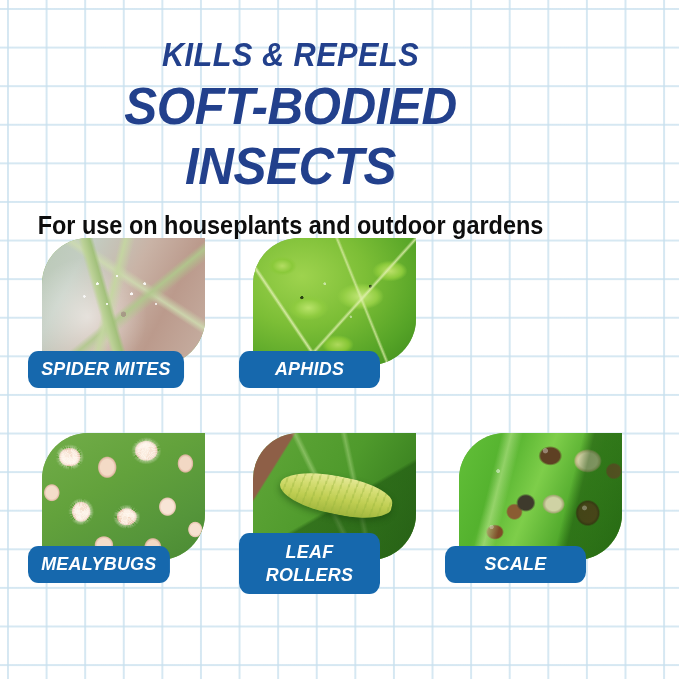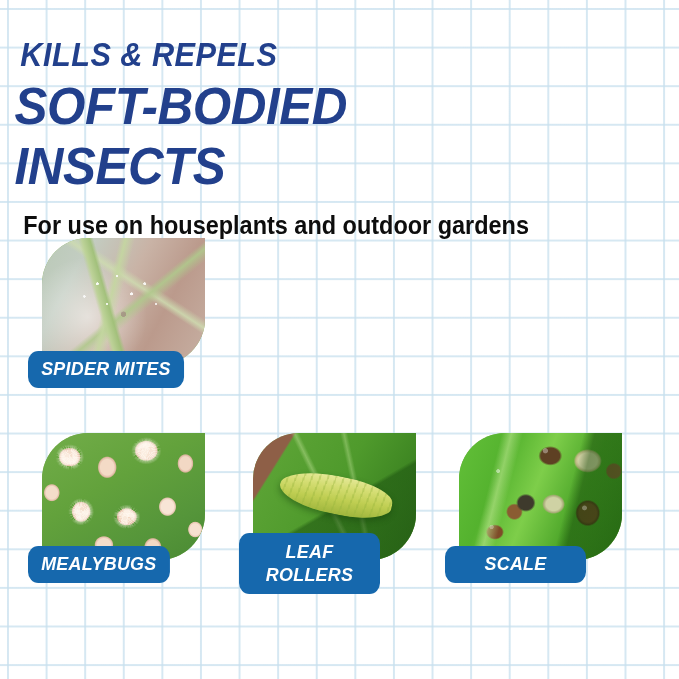--- a/index.html
+++ b/index.html
@@ -26,20 +26,21 @@
     background-position: 7px 0px, 0px 8px;
     overflow: hidden;
   }
 
   
   .header {
     position: absolute;
     top: 0;
     left: 0;
     width: 581px;
+    text-align: center;
   }
   .kicker {
     margin-top: 36px;
     font-size: 33px;
     line-height: 38px;
     font-weight: bold;
     font-style: italic;
     letter-spacing: 0.5px;
     color: #22408c;
     transform: scaleX(0.93);
@@ -347,20 +348,26 @@
 
     <div class="pest-row">
 
       <div class="pest-card col0">
         <div class="photo">
           <div class="photo-art art-mites"></div>
         </div>
         <div class="pest-banner">SPIDER MITES</div>
       </div>
 
+      <div class="pest-card col1">
+        <div class="photo">
+          <div class="photo-art art-aphids"></div>
+        </div>
+        <div class="pest-banner">APHIDS</div>
+      </div>
 
 
     </div>
 
     <div class="pest-row">
 
       <div class="pest-card col0">
         <div class="photo">
           <div class="photo-art art-mealybugs"></div>
         </div>

